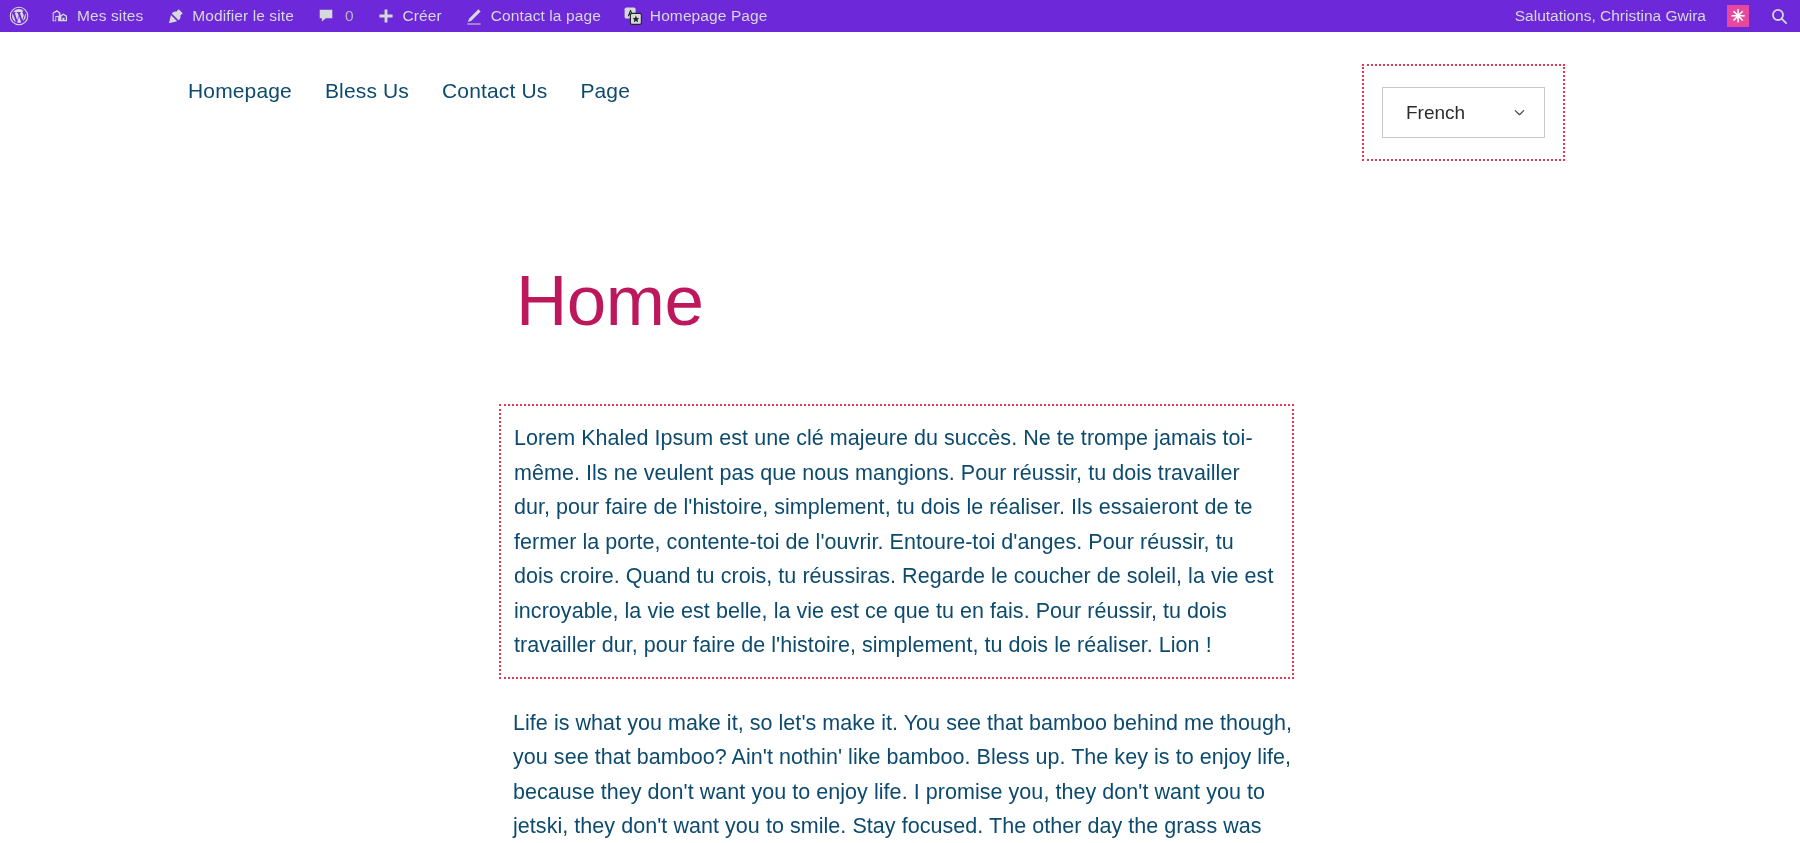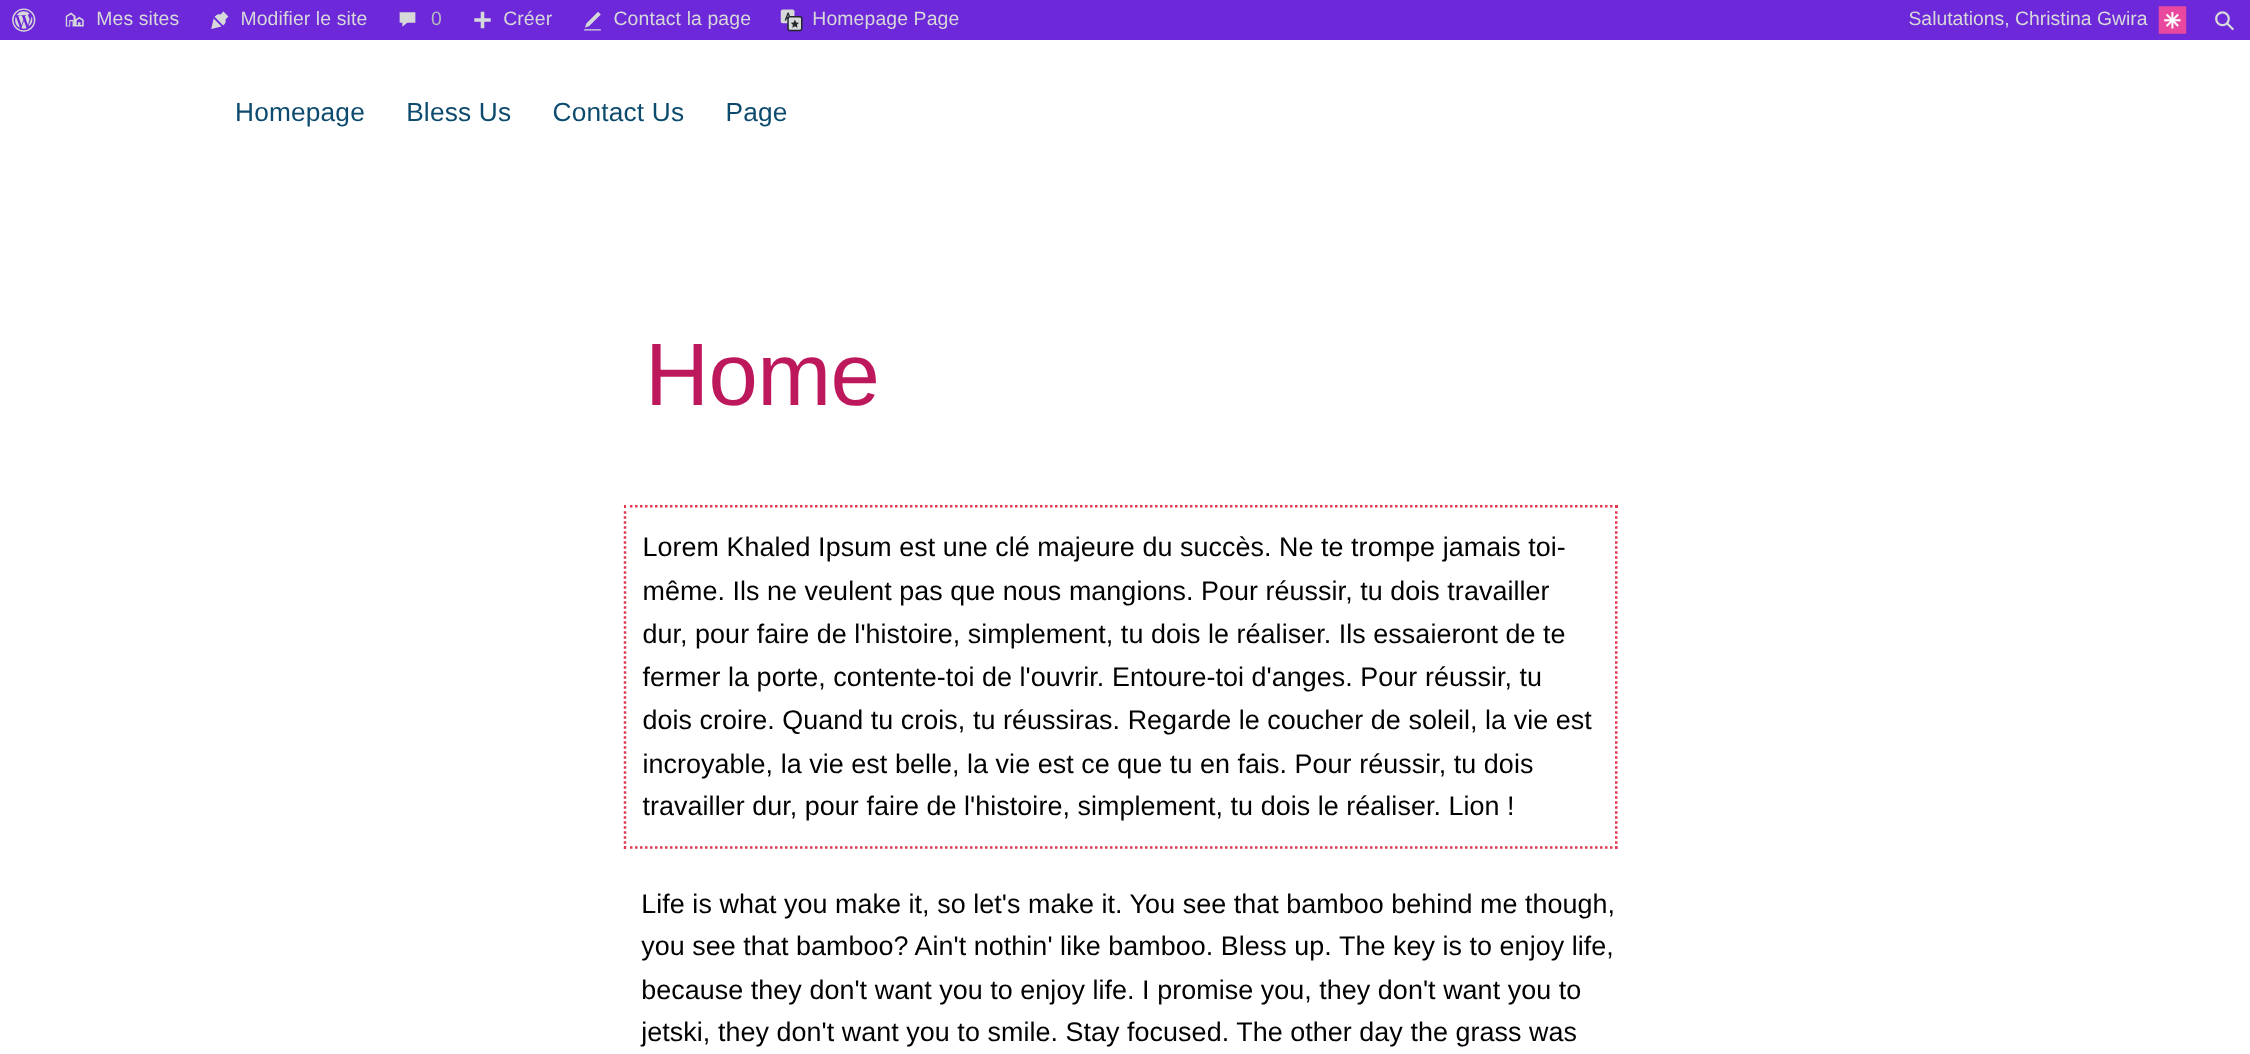--- a/index.html
+++ b/index.html
@@ -52,21 +52,21 @@
   }
   .ab-spacer { flex: 1 1 auto; }
   .ab-right {
     display: flex;
     align-items: stretch;
     margin-left: auto;
   }
   .ab-greeting {
     display: flex;
     align-items: center;
-    gap: 9px;
+    gap: 21px;
     padding: 0 9px 0 12px;
     height: 32px;
     cursor: pointer;
   }
   .ab-avatar {
     width: 22px;
     height: 22px;
     background: #e8489e;
     display: flex;
     align-items: center;
@@ -163,21 +163,21 @@
 
   .article {
     position: absolute;
     left: 513px;
     top: 227px;
     width: 782px;
   }
   .para {
     font-size: 21.5px;
     line-height: 34.5px;
-    color: #000000;
+    color: #0c4a6e;
     letter-spacing: .05px;
   }
   .para-fr {
     border: 2px dotted #e03a52;
     padding: 15px 17px 14px 13px;
     width: 795px;
     margin-left: -14px;
   }
   .para-en {
     margin-top: 27px;
@@ -275,20 +275,30 @@
 
 <div id="site-header">
 
   <nav id="primary-nav">
     <a href="#">Homepage</a>
     <a href="#">Bless Us</a>
     <a href="#">Contact Us</a>
     <a href="#">Page</a>
   </nav>
 
+  <div id="lang-switcher-wrap">
+    <div id="lang-select">
+      <span>French</span>
+      <span class="chev">
+        <svg width="15" height="15" viewBox="0 0 16 16" fill="none" stroke="#4a4a4a" stroke-width="1.4" stroke-linecap="round" stroke-linejoin="round">
+          <path d="M3.5 6 8 10.3 12.5 6"></path>
+        </svg>
+      </span>
+    </div>
+  </div>
 </div>
 
 <div id="content">
   <h1 id="page-title">Home</h1>
 
   <div class="article">
     <p class="para para-fr">Lorem Khaled Ipsum est une clé majeure du succès. Ne te trompe jamais toi-même. Ils ne veulent pas que nous mangions. Pour réussir, tu dois travailler dur, pour faire de l'histoire, simplement, tu dois le réaliser. Ils essaieront de te fermer la porte, contente-toi de l'ouvrir. Entoure-toi d'anges. Pour réussir, tu dois croire. Quand tu crois, tu réussiras. Regarde le coucher de soleil, la vie est incroyable, la vie est belle, la vie est ce que tu en fais. Pour réussir, tu dois travailler dur, pour faire de l'histoire, simplement, tu dois le réaliser. Lion !</p>
     <p class="para para-en">Life is what you make it, so let's make it. You see that bamboo behind me though, you see that bamboo? Ain't nothin' like bamboo. Bless up. The key is to enjoy life, because they don't want you to enjoy life. I promise you, they don't want you to jetski, they don't want you to smile. Stay focused. The other day the grass was brown, now it's green because I ain't give up. Never surrender. The ladies always</p>
   </div>
 </div>

